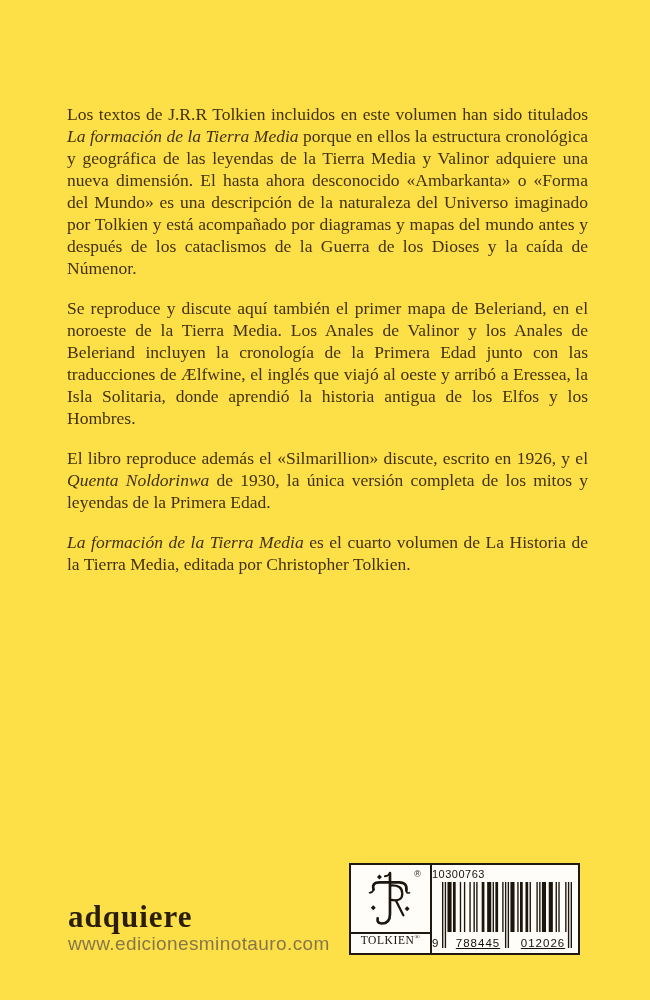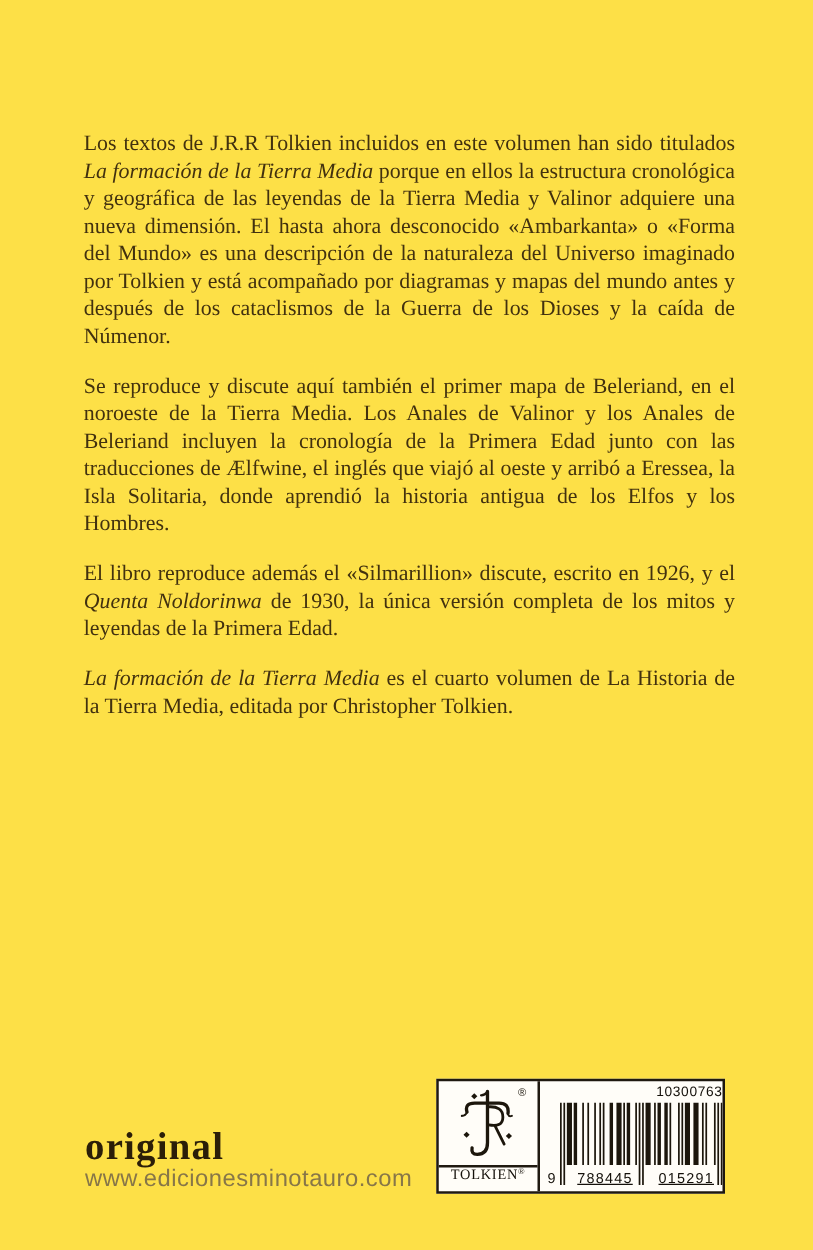--- a/index.html
+++ b/index.html
@@ -62,21 +62,21 @@
     border-top:2px solid #1F1910;
     display:flex;align-items:flex-start;justify-content:center;
     font-family:"Liberation Serif", serif;
     font-size:11.5px;letter-spacing:0.6px;
     color:#14100A;
   }
   .tolkien-strip .reg{font-size:7px;vertical-align:super;line-height:1;}
   .cell-right{
     flex:1;position:relative;
     padding-top:3px;
-    display:flex;flex-direction:column;align-items:flex-end;
+    display:flex;flex-direction:column;align-items:flex-start;
   }
   .code-top{
     font-family:"Liberation Sans", sans-serif;
     font-size:11px;line-height:13px;color:#14100A;
     letter-spacing:0.5px;
   }
   .bars-wrap{position:relative;width:140px;height:68px;margin-top:1px;}
   .bars-wrap svg{position:absolute;left:10px;top:0;width:130px;height:66px;}
   .num-row{
     position:absolute;left:0;bottom:0;height:13px;width:140px;
@@ -96,21 +96,21 @@
 <div class="cover">
 
   <div class="blurb">
     <p><span>Los textos de J.R.R Tolkien incluidos en este volumen han sido titulados </span><span class="it">La formación de la Tierra Media</span><span> porque en ellos la estructura cronológica y geográfica de las leyendas de la Tierra Media y Valinor adquiere una nueva dimensión. El hasta ahora desconocido «Ambarkanta» o «Forma del Mundo» es una descripción de la naturaleza del Universo imaginado por Tolkien y está acompañado por diagramas y mapas del mundo antes y después de los cataclismos de la Guerra de los Dioses y la caída de Númenor.</span></p>
     <p><span>Se reproduce y discute aquí también el primer mapa de Beleriand, en el noroeste de la Tierra Media. Los Anales de Valinor y los Anales de Beleriand incluyen la cronología de la Primera Edad junto con las traducciones de Ælfwine, el inglés que viajó al oeste y arribó a Eressea, la Isla Solitaria, donde aprendió la historia antigua de los Elfos y los Hombres.</span></p>
     <p><span>El libro reproduce además el «Silmarillion» discute, escrito en 1926, y el </span><span class="it">Quenta Noldorinwa</span><span> de 1930, la única versión completa de los mitos y leyendas de la Primera Edad.</span></p>
     <p><span class="it">La formación de la Tierra Media</span><span> es el cuarto volumen de La Historia de la Tierra Media, editada por Christopher Tolkien.</span></p>
   </div>
 
   <div class="publisher">
-    <div class="pub-name">original</div>
+    <div class="pub-name">adquiere</div>
     <div class="pub-url">www.edicionesminotauro.com</div>
   </div>
 
   <div class="isbn-box">
     <div class="cell-left">
       <div class="monogram">
         <svg viewBox="0 0 77 65" preserveAspectRatio="xMidYMid meet">
           <g fill="none" stroke="#1C160C" stroke-linecap="round">
 
             <path d="M 22 24 Q 20 17 28 17 L 47 17 Q 55 17 54 25" stroke-width="2.6"></path>
@@ -166,19 +166,19 @@
             <rect x="78" y="0" width="3" height="50" fill="#1C160C"></rect>
             <rect x="83" y="0" width="1" height="50" fill="#1C160C"></rect>
             <rect x="85" y="0" width="1" height="50" fill="#1C160C"></rect>
             <rect x="90" y="0" width="1" height="50" fill="#1C160C"></rect>
             <rect x="92" y="0" width="1" height="66" fill="#1C160C"></rect>
             <rect x="94" y="0" width="1" height="66" fill="#1C160C"></rect>
           </svg>
         <div class="num-row">
           <span class="first">9</span>
           <span class="grp g1">788445</span>
-          <span class="grp g2">015291</span>
+          <span class="grp g2">012026</span>
         </div>
       </div>
     </div>
   </div>
 
 </div>
 
 </body></html>

